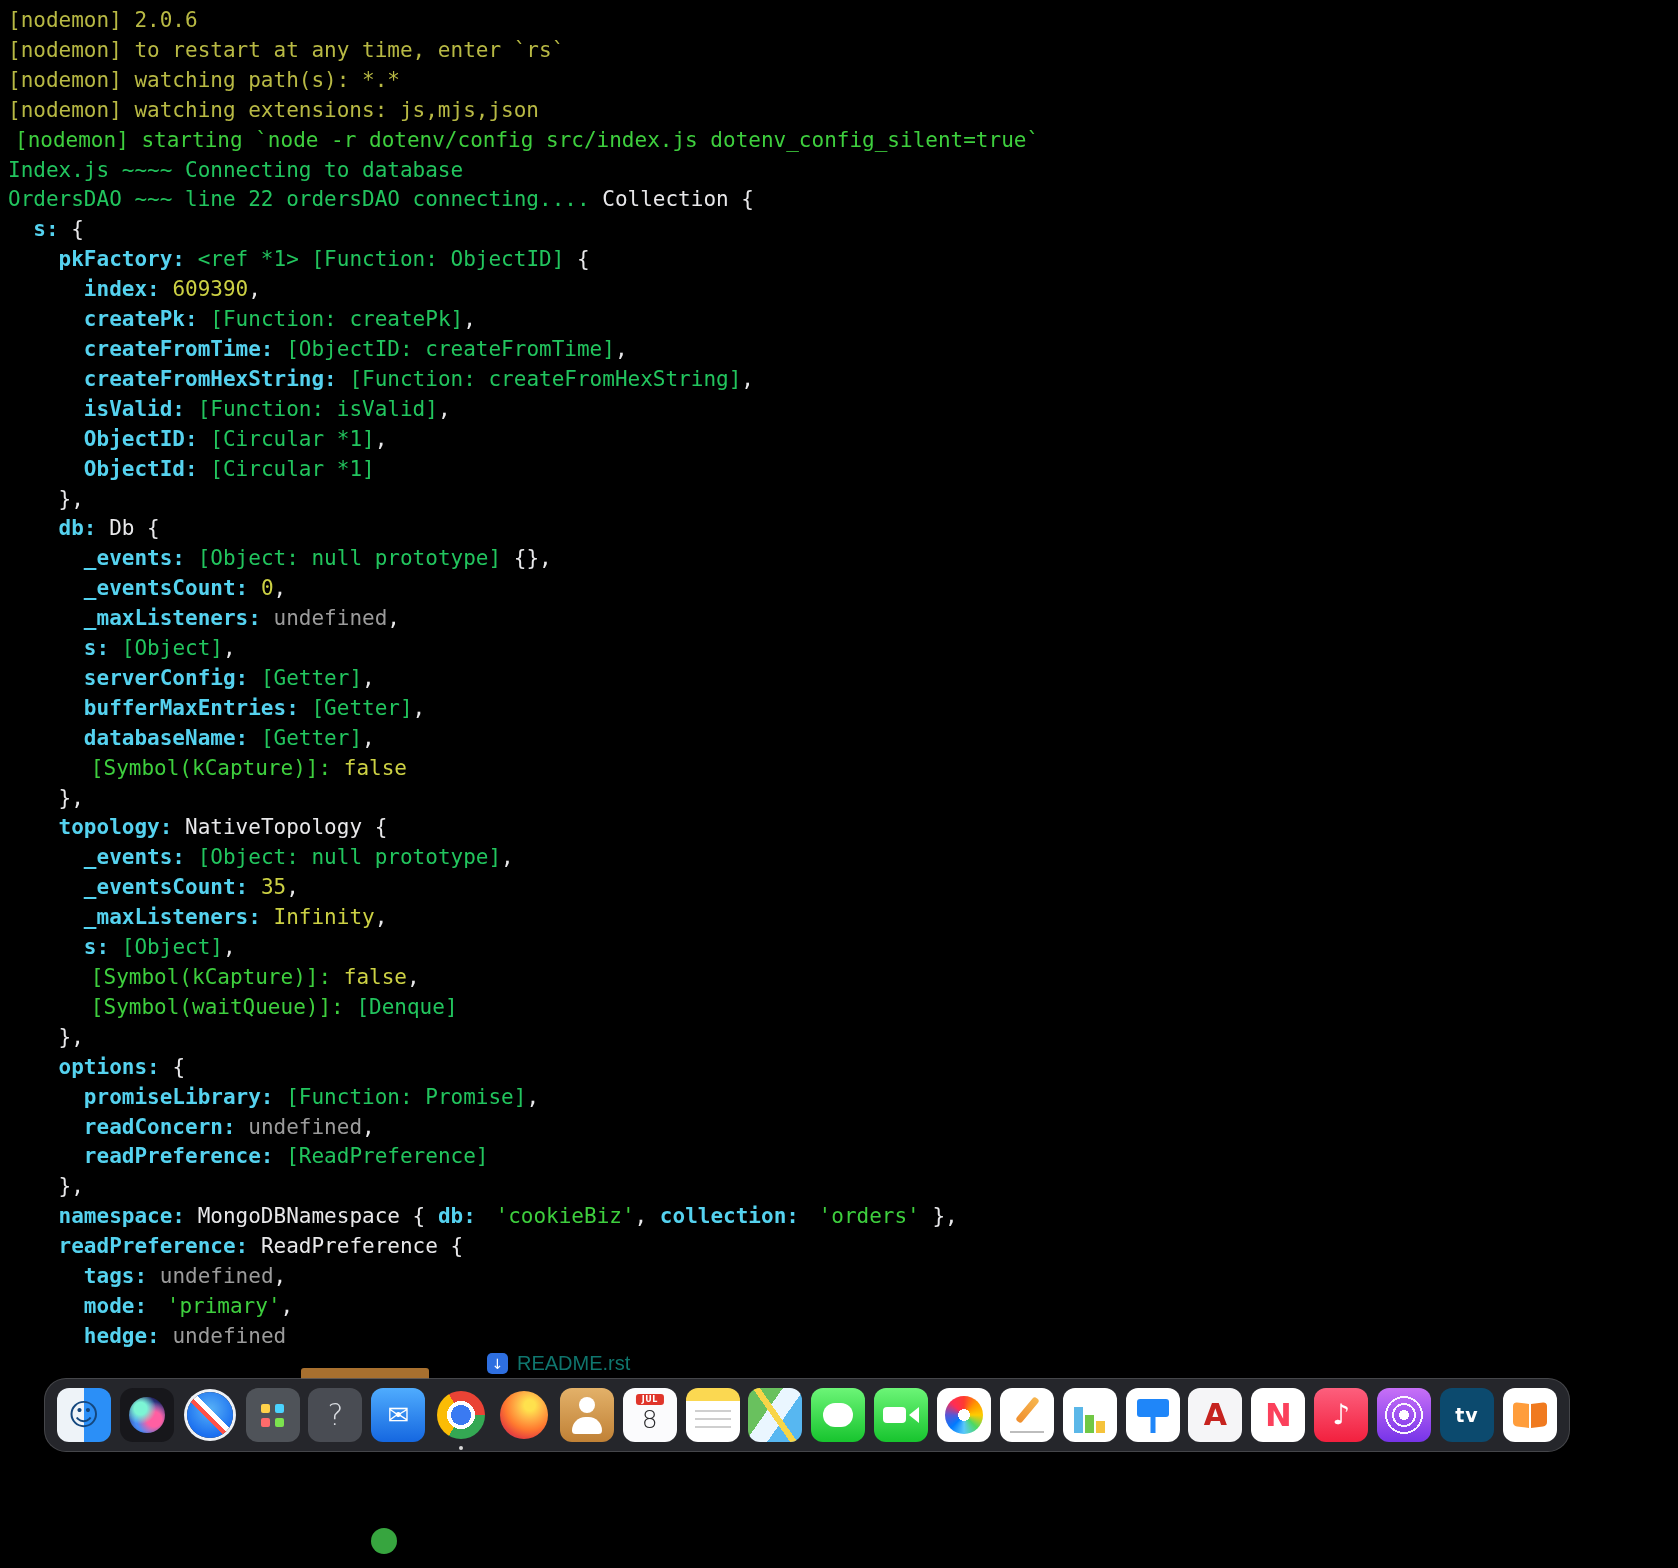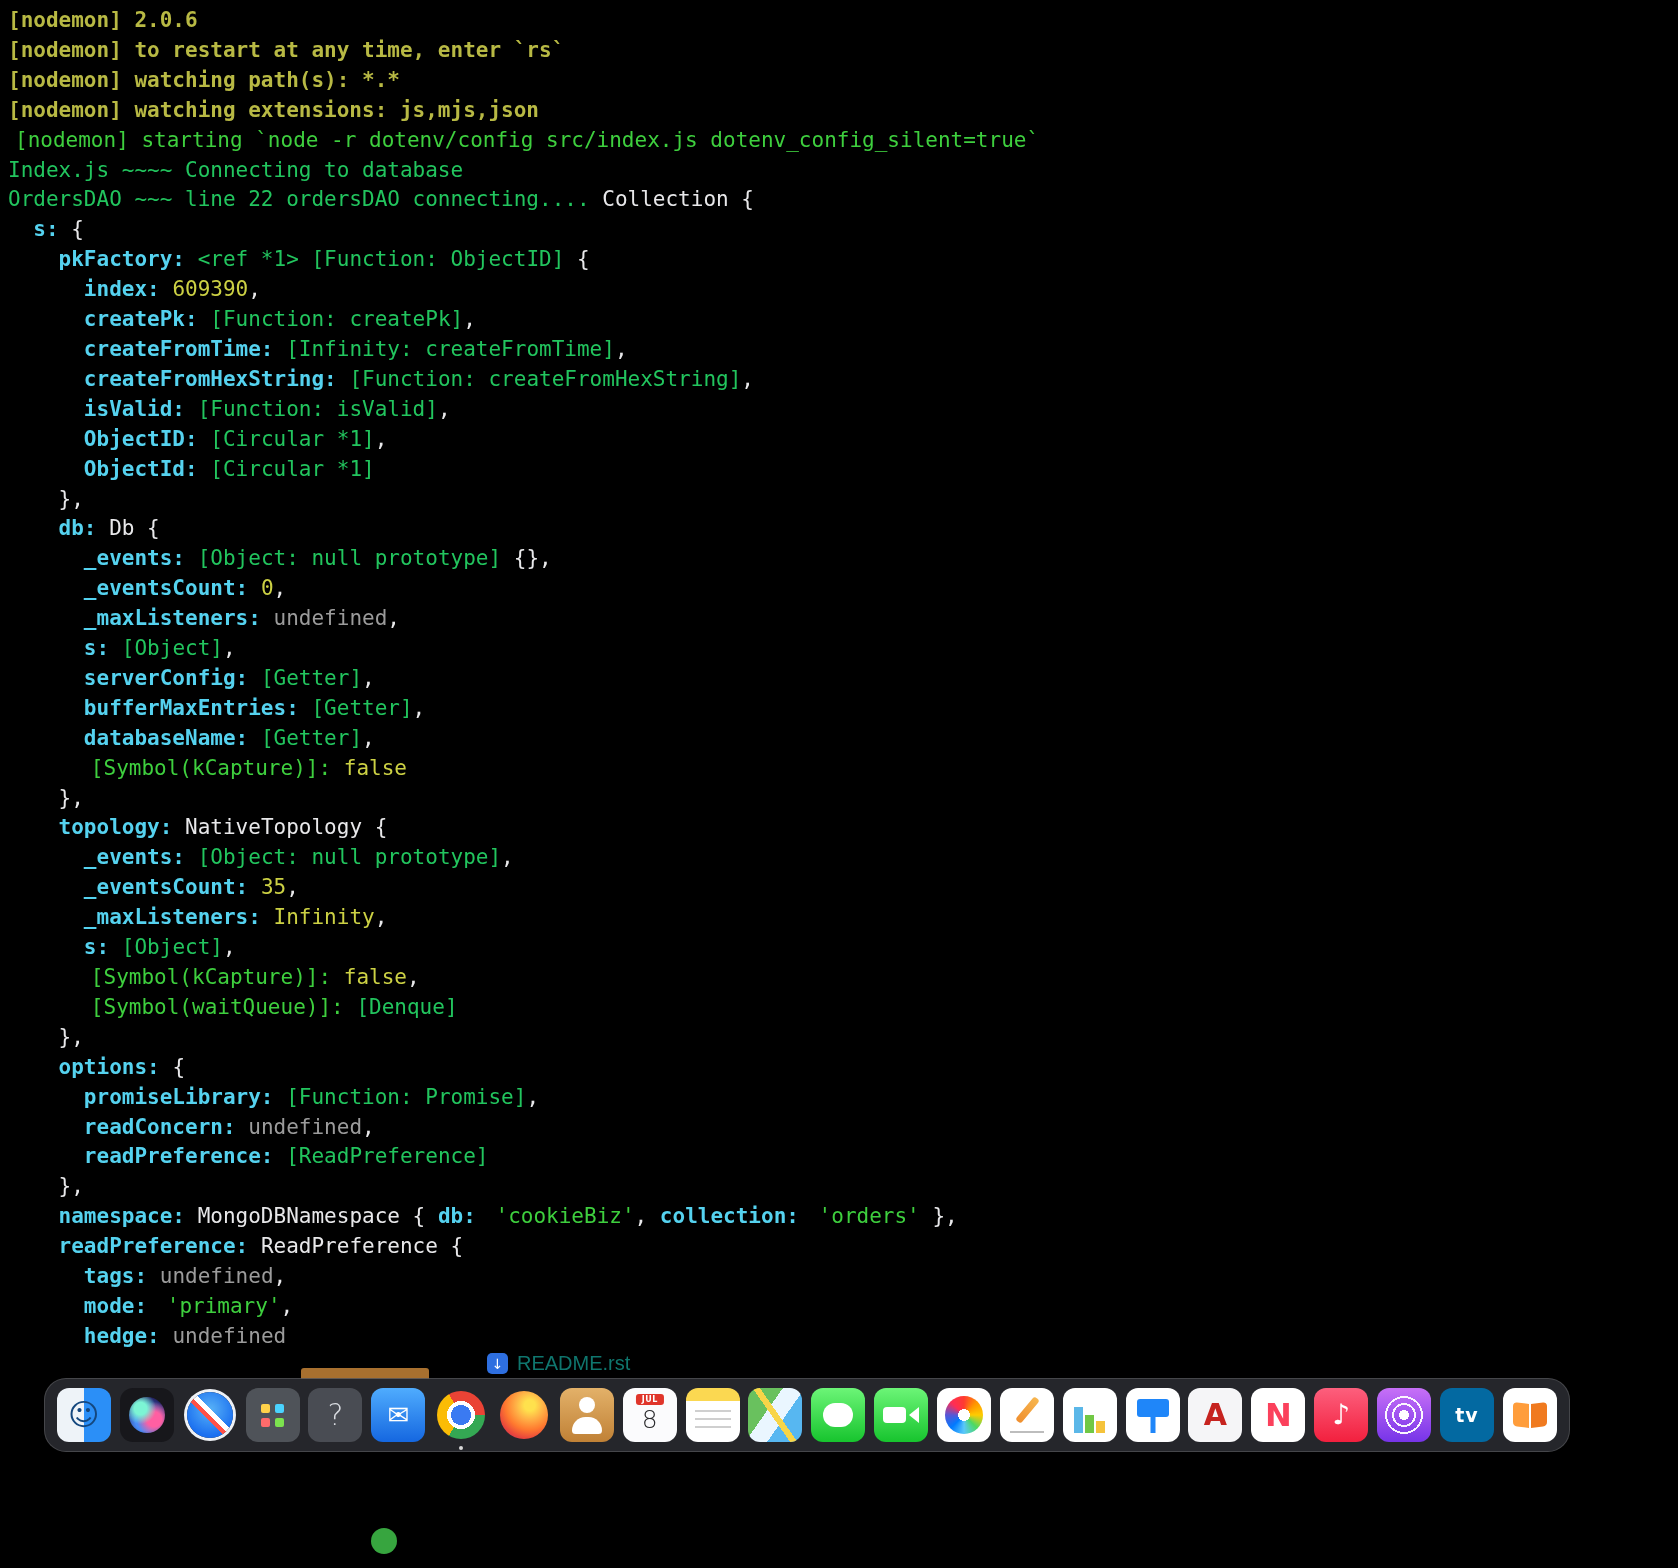--- a/index.html
+++ b/index.html
@@ -2,21 +2,21 @@
 <html><head>
 <meta charset="utf-8">
 <style>
   html,body{margin:0;padding:0;background:#000;}
   .screen{position:relative;width:1678px;height:1568px;background:#000;overflow:hidden;
           font-family:"DejaVu Sans Mono",monospace;}
 
   
   .terminal{position:absolute;left:0;top:0;right:0;bottom:0;padding:6px 0 0 8px;z-index:0;}
   .t-line{white-space:pre;font-size:21px;line-height:29.9px;}
-  .seg-y{color:#b8b944;font-weight:bold;}
+  .seg-y{color:#b8b944;}
   .seg-g{color:#3ecf3e;margin-left:7px;}
   .seg-c{color:#22c55e;}
   .seg-k{color:#55d2ef;font-weight:bold;}
   .seg-w{color:#e8e8ea;}
   .seg-d{color:#9b9b9b;}
   .seg-n{color:#ccd144;}
 
   
   .readme-row{position:absolute;left:487px;top:1352px;display:flex;align-items:center;gap:9px;z-index:1;}
   .readme-icon{width:21px;height:21px;border-radius:5px;background:#2e6fe0;color:#fff;font-size:14px;
@@ -134,21 +134,21 @@
 
   .icon-music{background:linear-gradient(#fd5f7d,#f2203e);}
   .icon-music .glyph{font-size:28px;color:#fff;}
 
   .icon-podcasts{background:linear-gradient(#c770f7,#7634e8);}
   .icon-podcasts::after{content:"";width:44px;height:44px;border-radius:50%;
     background:radial-gradient(circle,#fff 0 5px,transparent 5px 10px,
       rgba(255,255,255,.95) 10px 12px,transparent 12px 17px,
       rgba(255,255,255,.95) 17px 19px,transparent 19px);}
 
-  .icon-appletv{background:#0369a1;}
+  .icon-appletv{background:#0c4a6e;}
   .icon-appletv .glyph{font-size:19px;font-weight:700;color:#fff;letter-spacing:1px;}
 
   .icon-books{background:#fff;}
   .icon-books::before{content:"";position:absolute;left:10px;top:15px;width:16px;height:24px;
     background:#ff9d3b;border-radius:4px 0 0 4px;transform:skewY(7deg);}
   .icon-books::after{content:"";position:absolute;right:10px;top:15px;width:16px;height:24px;
     background:#f07a1f;border-radius:0 4px 4px 0;transform:skewY(-7deg);}
 </style>
 </head>
 <body>
@@ -160,21 +160,21 @@
       <div class="t-line"><span class="seg-y">[nodemon] to restart at any time, enter `rs`</span></div>
       <div class="t-line"><span class="seg-y">[nodemon] watching path(s): *.*</span></div>
       <div class="t-line"><span class="seg-y">[nodemon] watching extensions: js,mjs,json</span></div>
       <div class="t-line"><span class="seg-g">[nodemon] starting `node -r dotenv/config src/index.js dotenv_config_silent=true`</span></div>
       <div class="t-line"><span class="seg-c">Index.js ~~~~ Connecting to database</span></div>
       <div class="t-line"><span class="seg-c">OrdersDAO ~~~ line 22 ordersDAO connecting.... </span><span class="seg-w">Collection {</span></div>
       <div class="t-line"><span class="seg-w">  </span><span class="seg-k">s:</span><span class="seg-w"> {</span></div>
       <div class="t-line"><span class="seg-w">    </span><span class="seg-k">pkFactory:</span><span class="seg-c"> &lt;ref *1&gt; [Function: ObjectID]</span><span class="seg-w"> {</span></div>
       <div class="t-line"><span class="seg-w">      </span><span class="seg-k">index:</span><span class="seg-w"> </span><span class="seg-n">609390</span><span class="seg-w">,</span></div>
       <div class="t-line"><span class="seg-w">      </span><span class="seg-k">createPk:</span><span class="seg-w"> </span><span class="seg-c">[Function: createPk]</span><span class="seg-w">,</span></div>
-      <div class="t-line"><span class="seg-w">      </span><span class="seg-k">createFromTime:</span><span class="seg-w"> </span><span class="seg-c">[Infinity: createFromTime]</span><span class="seg-w">,</span></div>
+      <div class="t-line"><span class="seg-w">      </span><span class="seg-k">createFromTime:</span><span class="seg-w"> </span><span class="seg-c">[ObjectID: createFromTime]</span><span class="seg-w">,</span></div>
       <div class="t-line"><span class="seg-w">      </span><span class="seg-k">createFromHexString:</span><span class="seg-w"> </span><span class="seg-c">[Function: createFromHexString]</span><span class="seg-w">,</span></div>
       <div class="t-line"><span class="seg-w">      </span><span class="seg-k">isValid:</span><span class="seg-w"> </span><span class="seg-c">[Function: isValid]</span><span class="seg-w">,</span></div>
       <div class="t-line"><span class="seg-w">      </span><span class="seg-k">ObjectID:</span><span class="seg-w"> </span><span class="seg-c">[Circular *1]</span><span class="seg-w">,</span></div>
       <div class="t-line"><span class="seg-w">      </span><span class="seg-k">ObjectId:</span><span class="seg-w"> </span><span class="seg-c">[Circular *1]</span></div>
       <div class="t-line"><span class="seg-w">    },</span></div>
       <div class="t-line"><span class="seg-w">    </span><span class="seg-k">db:</span><span class="seg-w"> Db {</span></div>
       <div class="t-line"><span class="seg-w">      </span><span class="seg-k">_events:</span><span class="seg-w"> </span><span class="seg-c">[Object: null prototype]</span><span class="seg-w"> {},</span></div>
       <div class="t-line"><span class="seg-w">      </span><span class="seg-k">_eventsCount:</span><span class="seg-w"> </span><span class="seg-n">0</span><span class="seg-w">,</span></div>
       <div class="t-line"><span class="seg-w">      </span><span class="seg-k">_maxListeners:</span><span class="seg-w"> </span><span class="seg-d">undefined</span><span class="seg-w">,</span></div>
       <div class="t-line"><span class="seg-w">      </span><span class="seg-k">s:</span><span class="seg-w"> </span><span class="seg-c">[Object]</span><span class="seg-w">,</span></div>

